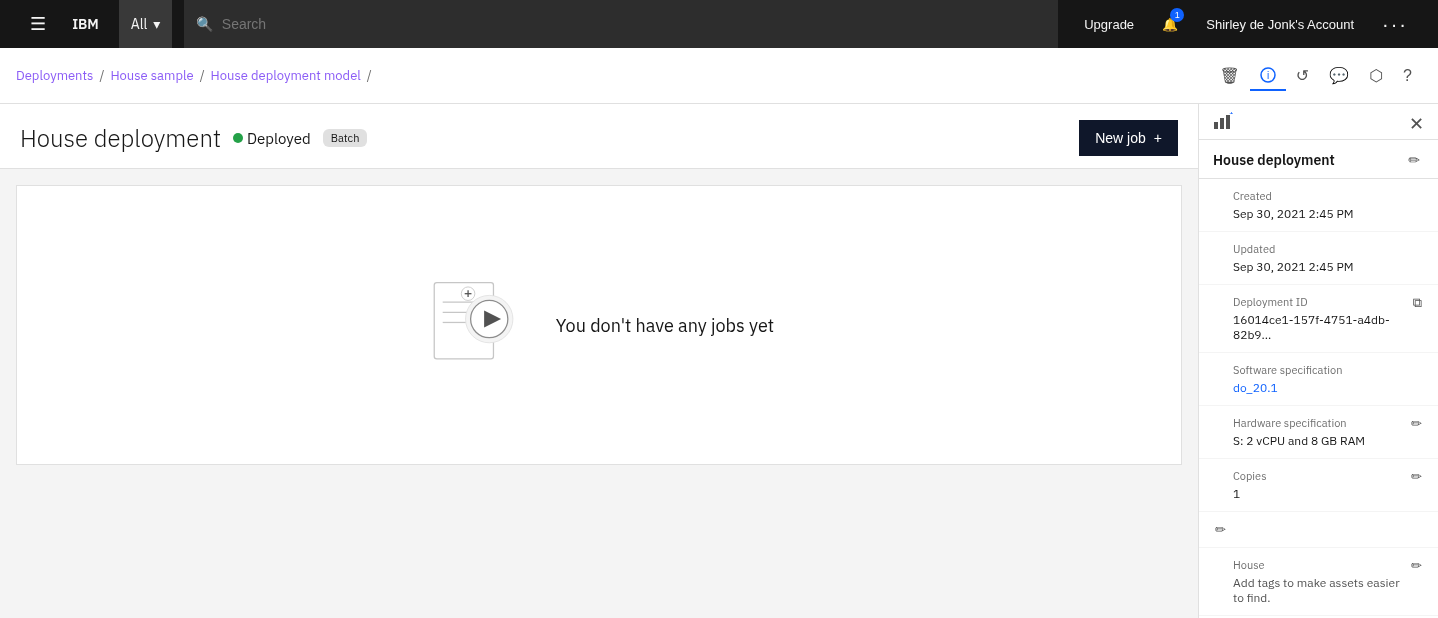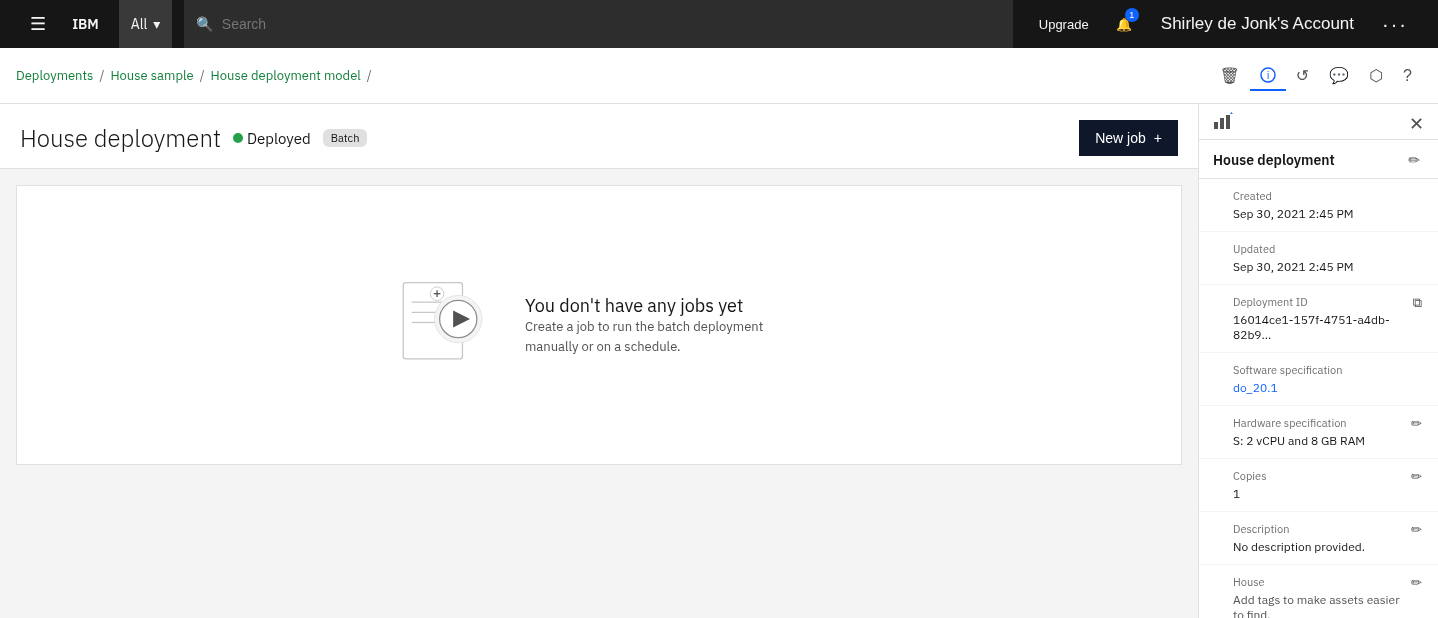--- a/index.html
+++ b/index.html
@@ -74,34 +74,34 @@
       background: #0f62fe;
       color: #fff;
       border-radius: 50%;
       font-size: 9px;
       width: 14px;
       height: 14px;
       display: flex;
       align-items: center;
       justify-content: center;
     }
-    .user-name { font-size: 17px; }
+    .user-name { font-size: 13px; }
     .dots-btn { font-size: 20px; letter-spacing: 2px; }
 
     
     .breadcrumb-bar {
       display: flex;
       align-items: center;
       background: #fff;
       padding: 12px 16px;
       border-bottom: 1px solid #e0e0e0;
       gap: 6px;
       font-size: 13px;
     }
-    .breadcrumb-bar a { color: #15803d; text-decoration: none; }
+    .breadcrumb-bar a { color: #8b5cf6; text-decoration: none; }
     .breadcrumb-sep { color: #6f6f6f; }
     .breadcrumb-actions { margin-left: auto; display: flex; gap: 0; }
     .bc-icon-btn {
       background: transparent;
       border: none;
       cursor: pointer;
       padding: 6px 10px;
       color: #525252;
       font-size: 16px;
       display: flex;
@@ -351,21 +351,20 @@
 
             <polygon points="67,48 87,58 67,68" fill="#525252"></polygon>
 
             <circle cx="48" cy="28" r="8" fill="#fff" stroke="#c6c6c6" stroke-width="1"></circle>
             <line x1="48" y1="24" x2="48" y2="32" stroke="#525252" stroke-width="1.5"></line>
             <line x1="44" y1="28" x2="52" y2="28" stroke="#525252" stroke-width="1.5"></line>
           </svg>
         </div>
         <div class="empty-text">
           <div class="empty-title">You don't have any jobs yet</div>
-          <div class="empty-desc">Create a job to run the batch deployment manually or on a schedule.</div>
         </div>
       </div>
     </div>
   </div>
 
   <div class="right-panel">
     <div class="panel-top-bar">
       <span class="panel-top-icon">
         
         <svg width="20" height="18" viewBox="0 0 20 18" fill="none">
@@ -429,24 +428,20 @@
       <div class="info-row-left">
         <div class="info-label">Copies</div>
         <div class="info-value">1</div>
       </div>
       <div class="info-row-actions">
         <button class="edit-icon-btn">✏</button>
       </div>
     </div>
 
     <div class="info-row">
-      <div class="info-row-left">
-        <div class="info-label">Description</div>
-        <div class="info-value">No description provided.</div>
-      </div>
       <div class="info-row-actions">
         <button class="edit-icon-btn">✏</button>
       </div>
     </div>
 
     <div class="info-row">
       <div class="info-row-left">
         <div class="info-label">House</div>
         <div class="info-value" style="color:#525252;">Add tags to make assets easier to find.</div>
       </div>

